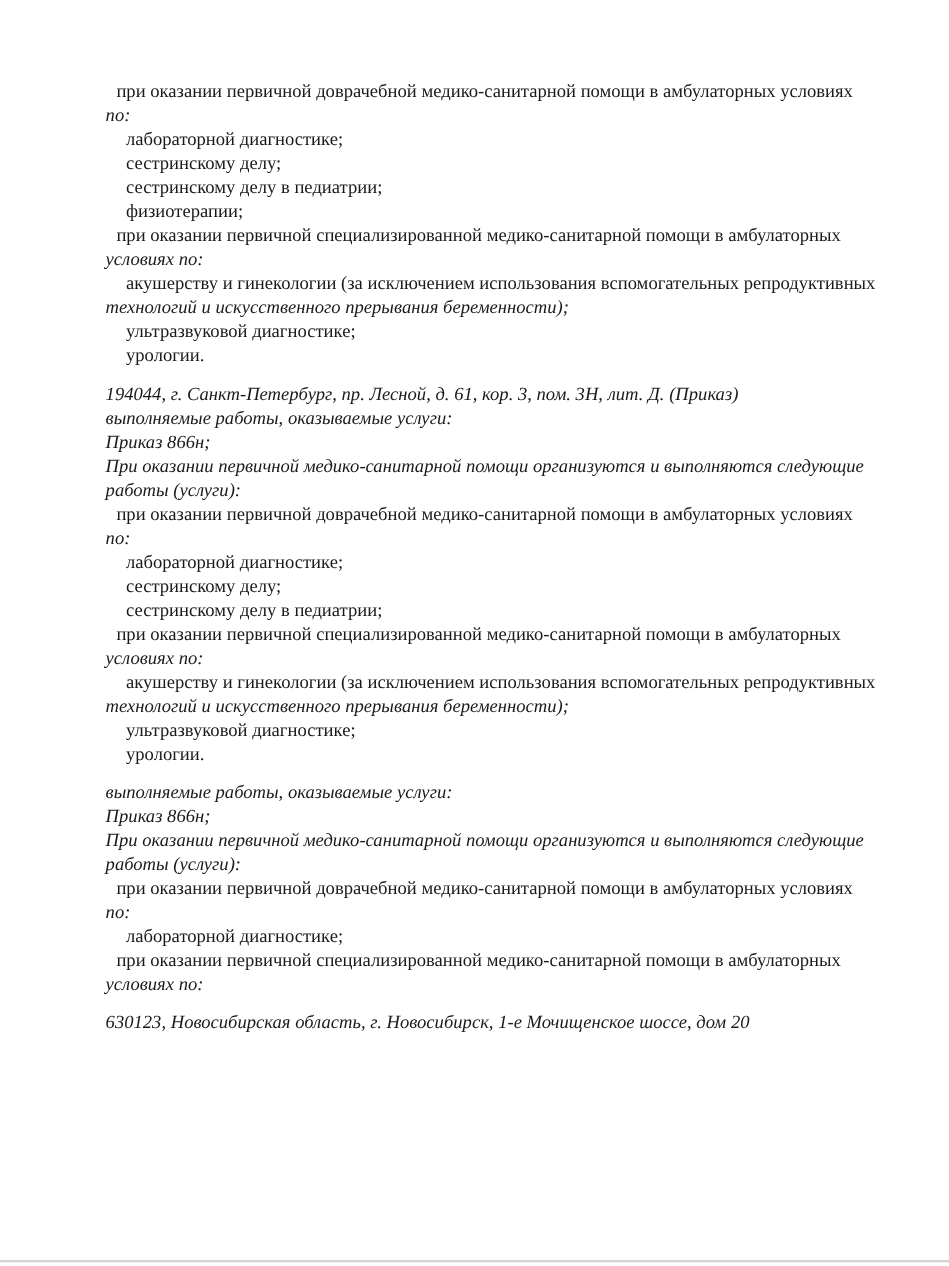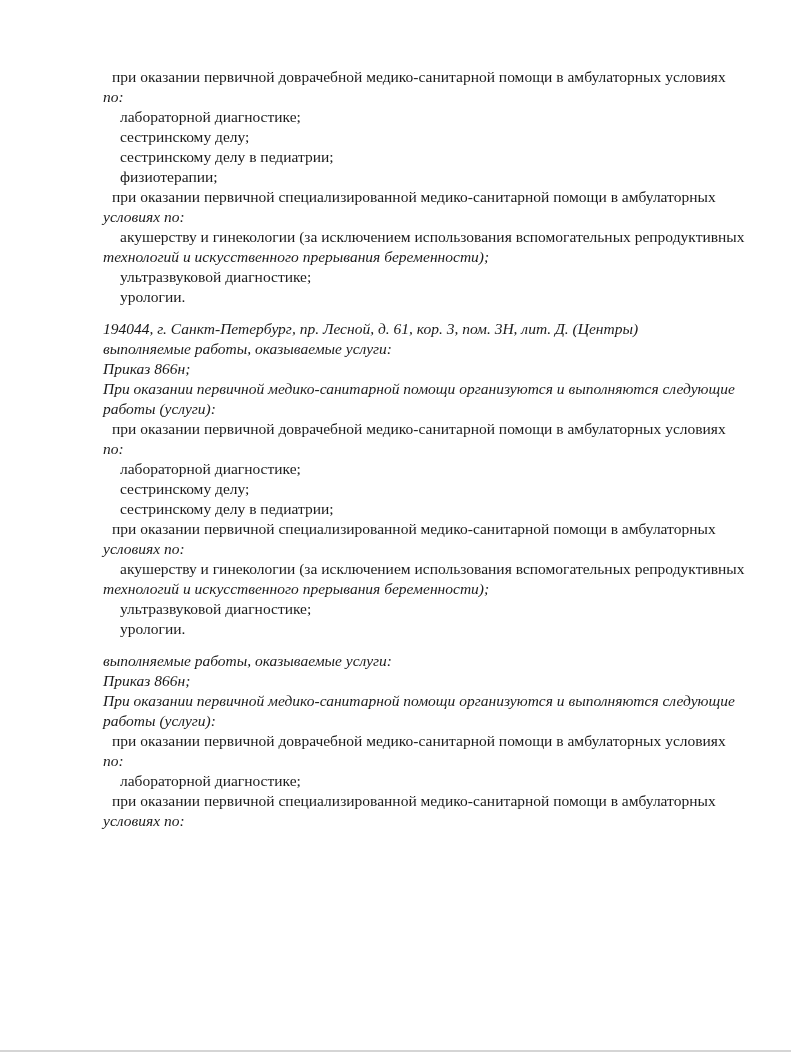--- a/index.html
+++ b/index.html
@@ -17,21 +17,21 @@
   .doc {
     position: absolute;
     left: 88px;
     top: 67px;
     width: 670px;
     font-size: 15.5px;
     line-height: 20px;
     color: #1a1a1a;
   }
   .section {
-    margin: 0 0 12px 15px;
+    margin: 0 0 12px 0;
   }
   .section:first-child {
     margin-top: 0;
   }
   .line {
     white-space: nowrap;
     height: 20px;
   }
   .indent-base { padding-left: 0; font-style: italic; }
   .indent-hang { padding-left: 9px; }
@@ -57,21 +57,21 @@
       <div class="line indent-item">сестринскому делу в педиатрии;</div>
       <div class="line indent-item">физиотерапии;</div>
       <div class="line indent-hang">при оказании первичной специализированной медико-санитарной помощи в амбулаторных</div>
       <div class="line indent-base">условиях по:</div>
       <div class="line indent-item">акушерству и гинекологии (за исключением использования вспомогательных репродуктивных</div>
       <div class="line indent-base">технологий и искусственного прерывания беременности);</div>
       <div class="line indent-item">ультразвуковой диагностике;</div>
       <div class="line indent-item">урологии.</div>
     </div>
     <div class="section">
-      <div class="line indent-base">194044, г. Санкт-Петербург, пр. Лесной, д. 61, кор. 3, пом. 3Н, лит. Д. (Центры)</div>
+      <div class="line indent-base">194044, г. Санкт-Петербург, пр. Лесной, д. 61, кор. 3, пом. 3Н, лит. Д. (Приказ)</div>
       <div class="line indent-base">выполняемые работы, оказываемые услуги:</div>
       <div class="line indent-base">Приказ 866н;</div>
       <div class="line indent-base">При оказании первичной медико-санитарной помощи организуются и выполняются следующие</div>
       <div class="line indent-base">работы (услуги):</div>
       <div class="line indent-hang">при оказании первичной доврачебной медико-санитарной помощи в амбулаторных условиях</div>
       <div class="line indent-base">по:</div>
       <div class="line indent-item">лабораторной диагностике;</div>
       <div class="line indent-item">сестринскому делу;</div>
       <div class="line indent-item">сестринскому делу в педиатрии;</div>
       <div class="line indent-hang">при оказании первичной специализированной медико-санитарной помощи в амбулаторных</div>
@@ -85,14 +85,17 @@
       <div class="line indent-base">выполняемые работы, оказываемые услуги:</div>
       <div class="line indent-base">Приказ 866н;</div>
       <div class="line indent-base">При оказании первичной медико-санитарной помощи организуются и выполняются следующие</div>
       <div class="line indent-base">работы (услуги):</div>
       <div class="line indent-hang">при оказании первичной доврачебной медико-санитарной помощи в амбулаторных условиях</div>
       <div class="line indent-base">по:</div>
       <div class="line indent-item">лабораторной диагностике;</div>
       <div class="line indent-hang">при оказании первичной специализированной медико-санитарной помощи в амбулаторных</div>
       <div class="line indent-base">условиях по:</div>
     </div>
+    <div class="section">
+      <div class="line indent-base">630123, Новосибирская область, г. Новосибирск, 1-е Мочищенское шоссе, дом 20</div>
+    </div>
   </div>
 <div class="bottom-divider" style="background: rgb(213, 213, 213);"></div>
 
 </body></html>

